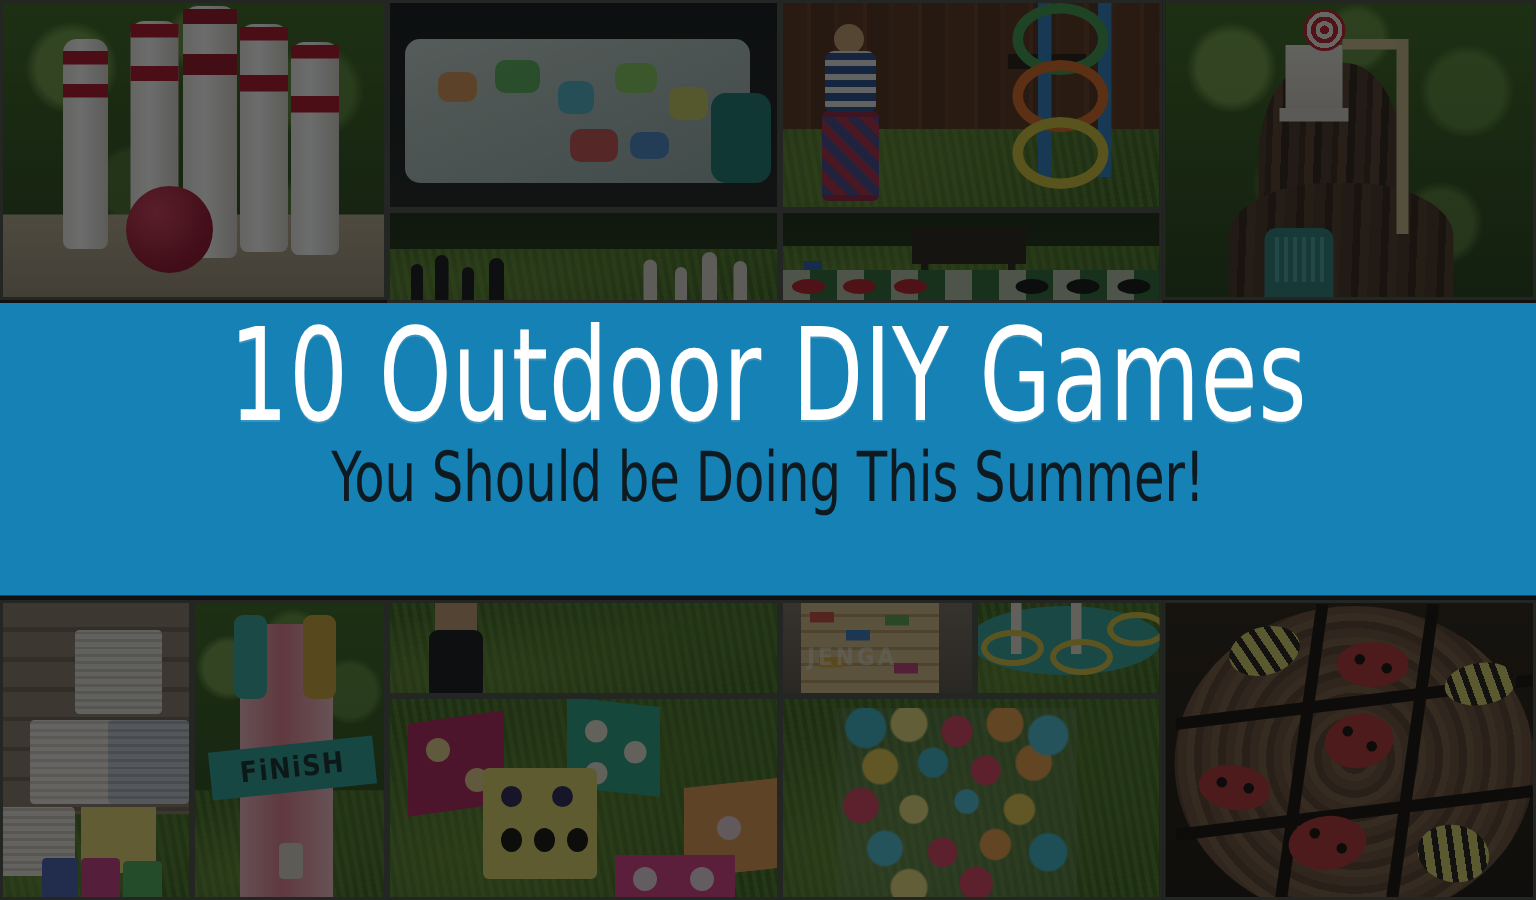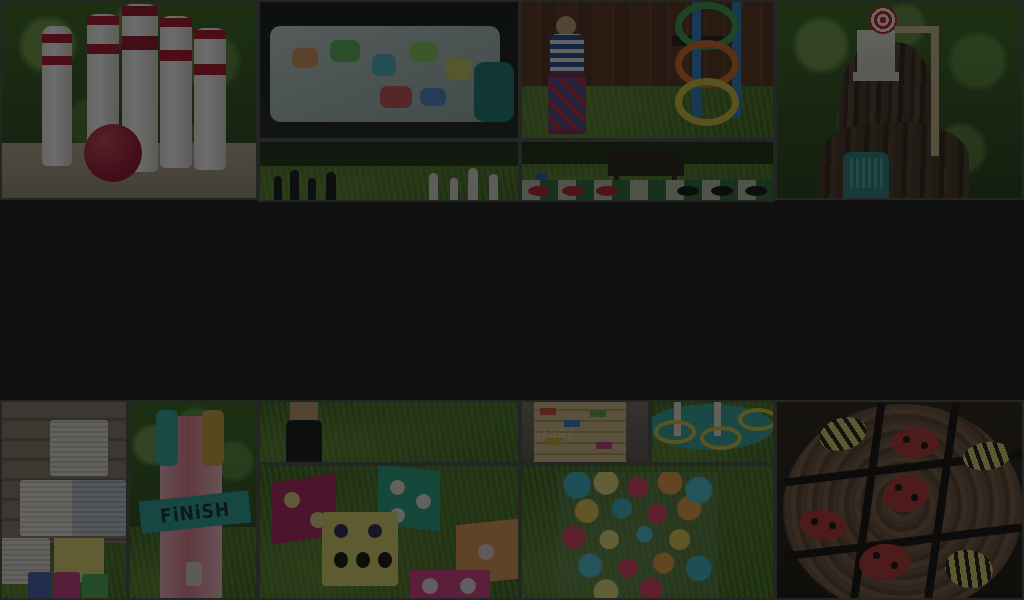--- a/index.html
+++ b/index.html
@@ -278,21 +278,21 @@
 
     <div class="tile" style="left:520px; top:400px; width:130px; height:64px;">
       <div class="scene" style="background:linear-gradient(#7b7066,#5d554c);"></div>
       <div style="position:absolute;left:12px;top:0px;width:92px;height:62px;background:
            repeating-linear-gradient(0deg,#d8bf8a 0 9px,#b89a63 9px 11px);"></div>
       <div style="position:absolute;left:18px;top:6px;width:16px;height:7px;background:#c44f3c;"></div>
       <div style="position:absolute;left:42px;top:18px;width:16px;height:7px;background:#3b7bbd;"></div>
       <div style="position:absolute;left:68px;top:8px;width:16px;height:7px;background:#57a84b;"></div>
       <div style="position:absolute;left:24px;top:36px;width:16px;height:7px;background:#d2a93a;"></div>
       <div style="position:absolute;left:74px;top:40px;width:16px;height:7px;background:#c0457e;"></div>
-      <span style="position:absolute;left:16px;top:26px;color:rgba(240,235,225,.5);font-size:10px;font-weight:400;letter-spacing:2px;">JENGA</span>
+      <span style="position:absolute;left:16px;top:26px;color:rgba(240,235,225,.5);font-size:16px;font-weight:700;letter-spacing:2px;">JENGA</span>
     </div>
 
     <div class="tile" style="left:650px; top:400px; width:125px; height:64px;">
       <div class="scene grass"></div>
       <div style="position:absolute;left:-6px;top:2px;width:128px;height:46px;border-radius:50%;background:#35a59c;"></div>
       <div style="position:absolute;left:22px;top:0px;width:7px;height:34px;background:#e6e1d5;"></div>
       <div style="position:absolute;left:62px;top:0px;width:7px;height:34px;background:#e6e1d5;"></div>
       <div style="position:absolute;left:2px;top:18px;width:34px;height:16px;border:4px solid #d8c341;border-radius:50%;"></div>
       <div style="position:absolute;left:48px;top:24px;width:34px;height:16px;border:4px solid #d8c341;border-radius:50%;"></div>
       <div style="position:absolute;left:86px;top:6px;width:32px;height:15px;border:4px solid #d8c341;border-radius:50%;"></div>
@@ -346,14 +346,18 @@
       <div style="position:absolute;left:34px;top:116px;width:7px;height:7px;border-radius:50%;background:#140f0c;"></div>
       <div style="position:absolute;left:52px;top:120px;width:7px;height:7px;border-radius:50%;background:#140f0c;"></div>
       <div style="position:absolute;left:82px;top:142px;width:52px;height:36px;border-radius:50%;background:#b43535;transform:rotate(-6deg);"></div>
       <div style="position:absolute;left:96px;top:150px;width:7px;height:7px;border-radius:50%;background:#140f0c;"></div>
       <div style="position:absolute;left:114px;top:160px;width:7px;height:7px;border-radius:50%;background:#140f0c;"></div>
     </div>
 
     <div class="veil"></div>
   </div>
 
+  <div class="band">
+    <h1 class="band-title">10 Outdoor DIY Games</h1>
+    <p class="band-sub">You Should be Doing This Summer!</p>
+  </div>
 
 </div>
 
 </body></html>

